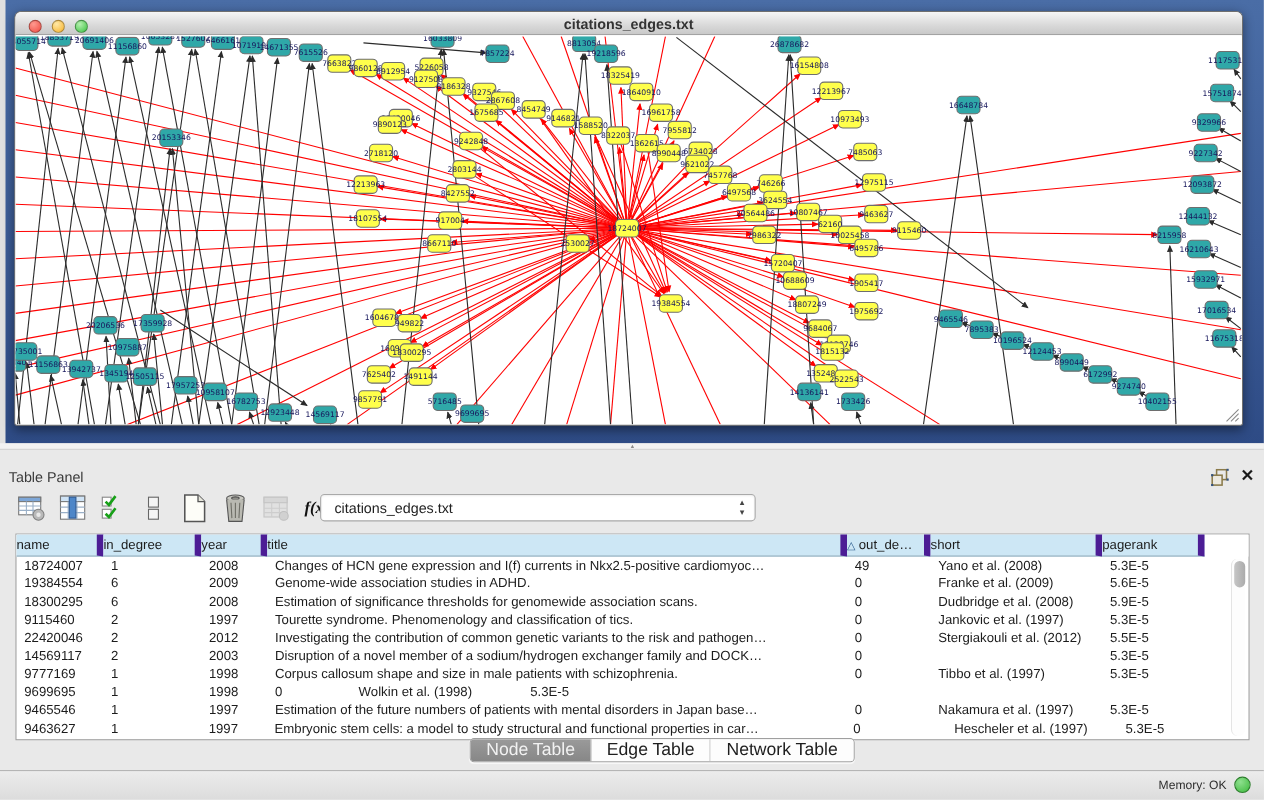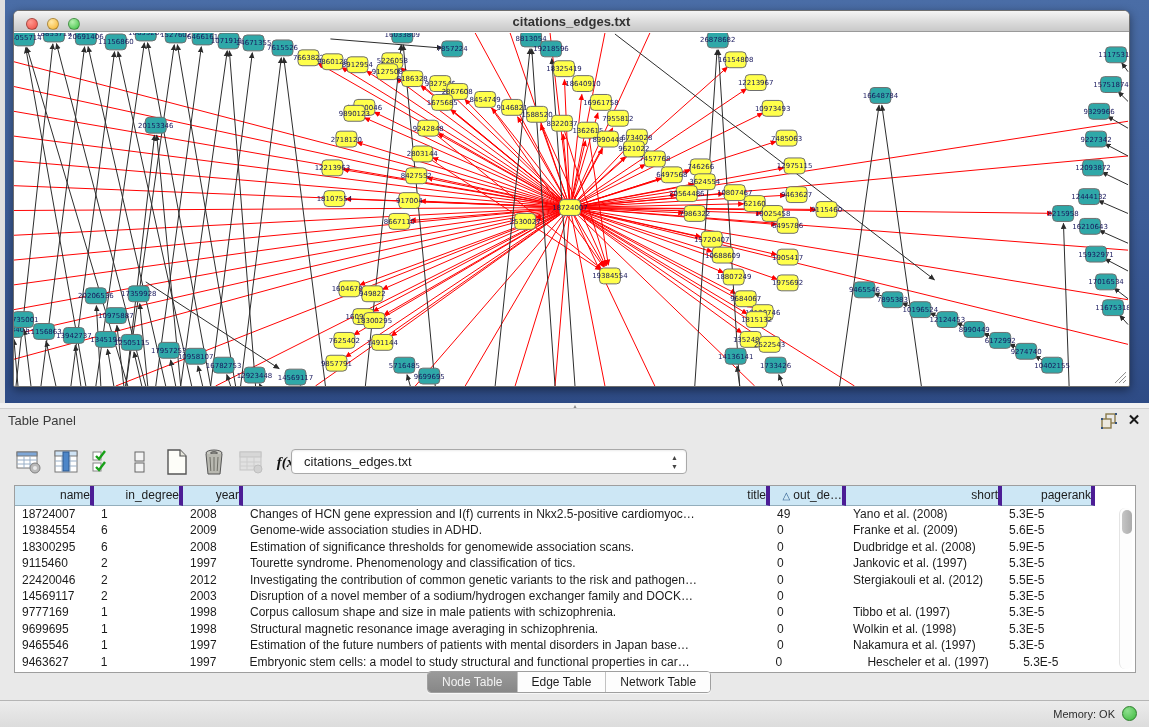--- a/index.html
+++ b/index.html
@@ -24,53 +24,53 @@
   .tl.red   { left:12px;  background:radial-gradient(circle at 35% 30%, #ff9a90, #ef4b41); }
   .tl.yel   { left:33px;  background:radial-gradient(circle at 35% 30%, #ffe9a8, #f6b229); }
   .tl.grn   { left:54px;  background:radial-gradient(circle at 35% 30%, #b6f0b0, #39c23f); }
   #canvas { position:absolute; left:0; top:22px; right:0; bottom:0; background:#fff; overflow:hidden; border-radius:0 0 2px 2px; }
   #graph-svg { position:absolute; left:0; top:0; width:100%; height:100%; }
 
   
   #split-strip { position:absolute; left:0; top:403px; width:1149px; height:6px; background:#f2f2f2; border-bottom:1px solid #d0d0d0; }
   #split-handle { position:absolute; left:570px; top:404px; width:10px; height:4px; color:#8a8a8a; font-size:6px; line-height:4px; text-align:center; }
   #table-panel { position:absolute; left:0; top:409px; width:1149px; height:318px; background:#e9e9e9; }
-  #tp-header { position:relative; height:24px; }
+  #tp-header { position:relative; height:24px;margin-top:13px; }
   #tp-title { position:absolute; left:8px; top:4px; font-size:13px; color:#3a3a3a; }
   #tp-float { position:absolute; left:1100px; top:4px; width:18px; height:16px; }
   #tp-close { position:absolute; left:1126px; top:2px; width:16px; height:18px; font-size:15px; font-weight:bold; color:#1a1a1a; text-align:center; line-height:18px; }
 
   
   #tp-toolbar { position:absolute; left:14px; top:36px; height:34px; display:flex; align-items:center; gap:7px; }
   .tbtn { width:30px; height:30px; display:flex; align-items:center; justify-content:center; }
   .tbtn svg { display:block; }
   .fx { font-family:"Liberation Serif", serif; font-style:italic; font-weight:bold; font-size:15px; color:#111; }
   #table-select { position:absolute; left:291px; top:40px; width:396px; height:25px; background:#fff;
                   border:1px solid #a9a9a9; border-radius:4px; box-shadow:inset 0 1px 2px rgba(0,0,0,.08);
                   font-size:13px; color:#222; line-height:23px; padding-left:12px; }
   #table-select .stepper { position:absolute; right:8px; top:3px; font-size:7px; color:#444; line-height:9px; text-align:center; }
 
   
   #tbl { position:absolute; left:14px; top:76px; width:1122px; height:188px; background:#fff; border:1px solid #9e9e9e; }
   #tbl-head { display:flex; height:20px; background:#fff; }
-  .hcell { background:#cde7f5; border-right:4px solid #4c1d95; border-bottom:1px solid #93aebc;
-           font-size:12px; color:#1c1c1c; text-align:right; line-height:19px; overflow:hidden; white-space:nowrap; }
+  .hcell { background:#cde7f5; border-right:6px solid #4c1d95; border-bottom:1px solid #93aebc;
+           font-size:12px; color:#1c1c1c; text-align:left; line-height:19px; overflow:hidden; white-space:nowrap; }
   .hcell.first { border-left:none; }
   .sort-tri { color:#2e5e8f; font-size:10px; margin-right:3px; }
   #tbl-body { position:absolute; left:0; top:20px; right:26px; bottom:0; overflow:hidden; }
   .trow { display:flex; height:16.4px; }
   .tcell { font-size:12px; color:#1c1c1c; line-height:16px; padding-left:7px; overflow:hidden; white-space:nowrap; text-overflow:clip; }
   #vscroll { position:absolute; right:3px; top:22px; width:13px; bottom:3px; background:#fdfdfd; border-left:1px solid #e4e4e4; border-radius:6px; }
   #vthumb { position:absolute; left:1.5px; top:2px; width:10px; height:24px; background:linear-gradient(90deg,#c6c6c6,#ababab); border-radius:5px; }
 
   
   #tabs { position:absolute; left:427px; top:262px; height:22px; display:flex;
           border:1px solid #9f9f9f; border-radius:4px; overflow:hidden; background:#fff;
           box-shadow:0 1px 1px rgba(255,255,255,.7); }
-  .tab { font-size:12px; line-height:20px; padding:0 14px; color:#1d1d1d; border-right:1px solid #c2c2c2; background:#fdfdfd; }
+  .tab { font-size:16px; line-height:20px; padding:0 14px; color:#1d1d1d; border-right:1px solid #c2c2c2; background:#fdfdfd; }
   .tab:last-child { border-right:none; }
   .tab.selected { background:linear-gradient(180deg,#9a9a9a,#878787); color:#f2f2f2; }
 
   
   #statusbar { position:absolute; left:0; top:700px; width:1149px; height:27px;
                background:linear-gradient(180deg,#ececec,#dcdcdc); border-top:1px solid #b5b5b5; }
   #mem-label { position:absolute; right:34px; top:7px; font-size:11px; color:#2d2d2d; }
   #mem-dot { position:absolute; right:12px; top:5px; width:15px; height:15px; border-radius:50%;
              background:radial-gradient(circle at 35% 30%, #8fe08f, #3cb93c); border:1px solid #2c7e2c; }
 </style>
@@ -925,21 +925,20 @@
           <div class="tcell" style="width: 60px;">1998</div>
           <div class="tcell" style="width: 527px;">Corpus callosum shape and size in male patients with schizophrenia.</div>
           <div class="tcell" style="width: 76px;">0</div>
           <div class="tcell" style="width: 156px;">Tibbo et al. (1997)</div>
           <div class="tcell" style="width: 93px;">5.3E-5</div>
         </div>
         <div class="trow">
           <div class="tcell" style="width: 79px;">9699695</div>
           <div class="tcell" style="width: 89px;">1</div>
           <div class="tcell" style="width: 60px;">1998</div>
-          <div class="tcell" style="width: 527px;">Structural magnetic resonance image averaging in schizophrenia.</div>
           <div class="tcell" style="width: 76px;">0</div>
           <div class="tcell" style="width: 156px;">Wolkin et al. (1998)</div>
           <div class="tcell" style="width: 93px;">5.3E-5</div>
         </div>
         <div class="trow">
           <div class="tcell" style="width: 79px;">9465546</div>
           <div class="tcell" style="width: 89px;">1</div>
           <div class="tcell" style="width: 60px;">1997</div>
           <div class="tcell" style="width: 527px;">Estimation of the future numbers of patients with mental disorders in Japan base…</div>
           <div class="tcell" style="width: 76px;">0</div>

